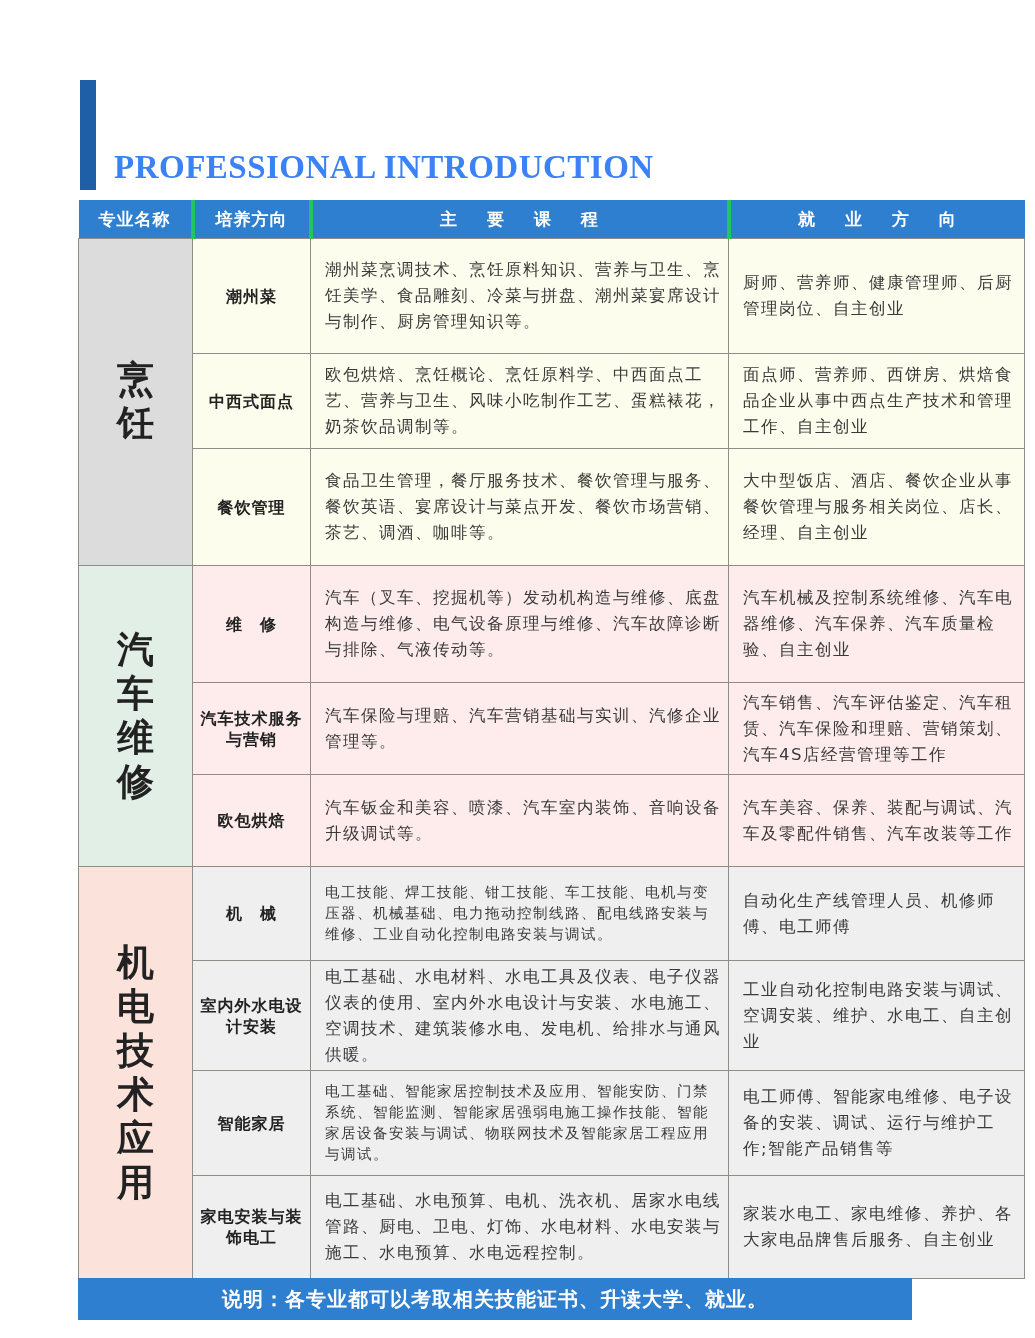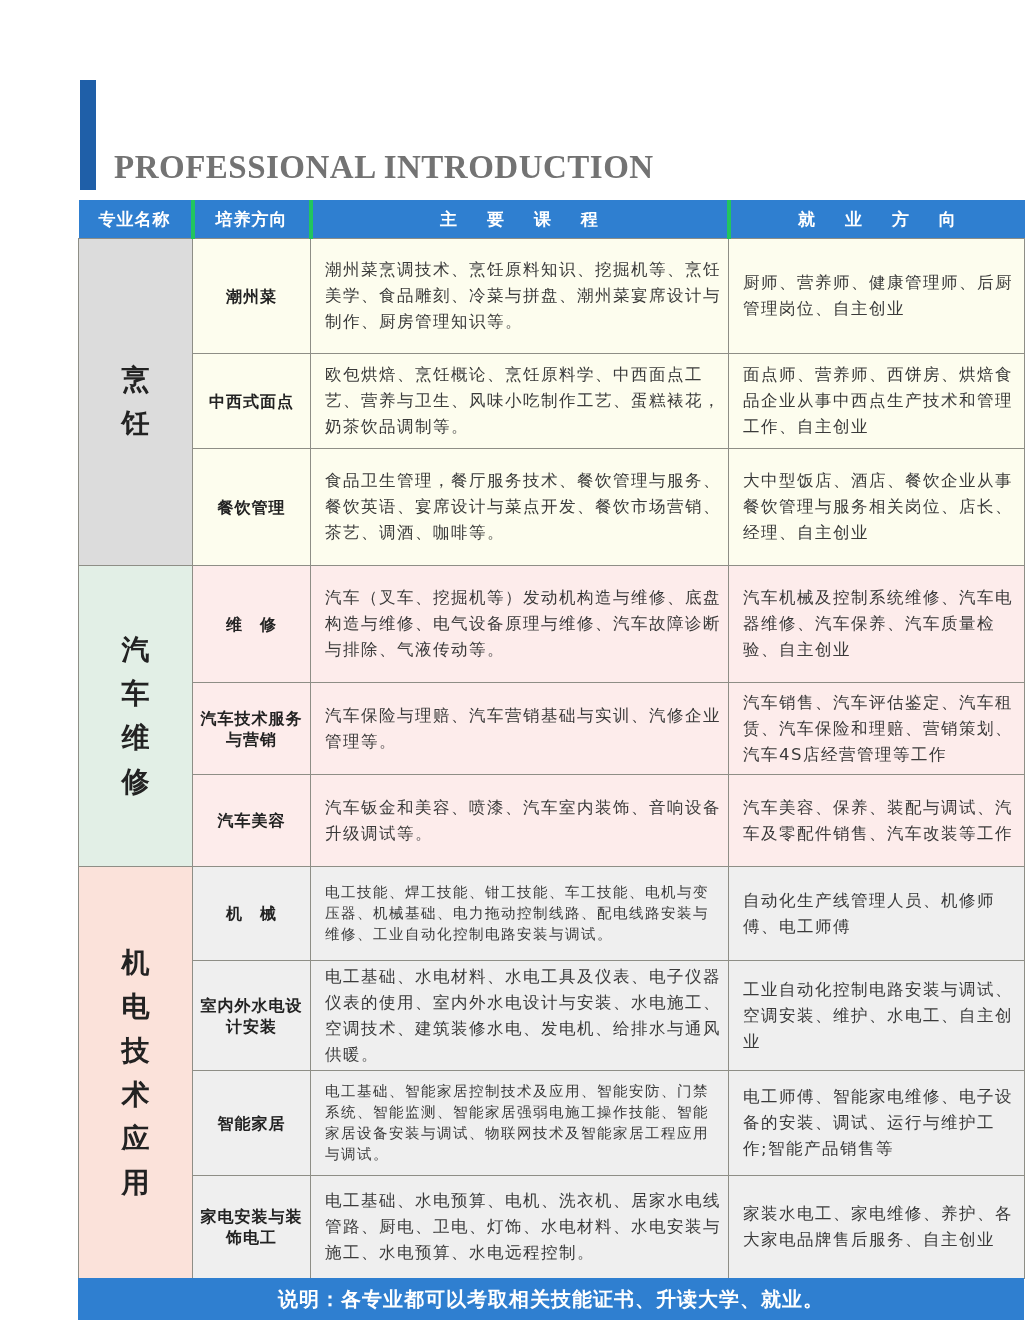--- a/index.html
+++ b/index.html
@@ -8,56 +8,56 @@
       font-family: "DejaVu Sans", "Liberation Sans", sans-serif; color: #333333;
     }
     .title-block { position: absolute; left: 80px; top: 80px; height: 110px; width: 700px; }
     .accent-bar { position: absolute; left: 0; top: 0; width: 16px; height: 110px; background: #1f5fa8; }
     .title-cn {
       position: absolute; left: 34px; top: 6px; font-family: "DejaVu Serif", "Liberation Serif", serif;
       font-weight: bold; font-size: 46px; color: #3d3d3d; letter-spacing: 2px; line-height: 56px;
     }
     .title-en {
       position: absolute; left: 34px; top: 68px; font-family: "Liberation Serif", "DejaVu Serif", serif;
-      font-weight: bold; font-size: 33px; color: #737373; line-height: 38px; letter-spacing: 0.5px;
+      font-weight: bold; font-size: 33px; color: #3b82f6; line-height: 38px; letter-spacing: 0.5px;
     }
     table.majors {
       position: absolute; left: 78px; top: 200px; width: 946px; border-collapse: collapse; table-layout: fixed;
     }
     table.majors col.c1 { width: 114px; }
     table.majors col.c2 { width: 118px; }
     table.majors col.c3 { width: 418px; }
     table.majors col.c4 { width: 296px; }
     table.majors th {
       background: #2f7fd0; color: #ffffff; font-weight: bold; font-size: 17px; height: 38px;
       border-right: 4px solid #22c55e; padding: 0; letter-spacing: 1px;
     }
     table.majors th.spaced { letter-spacing: 12px; padding-left: 11px; }
     table.majors th:last-child { border-right: none; }
     table.majors td {
       border: 1px solid #8e8e86; padding: 0 6px 0 14px; font-size: 16.5px; line-height: 26px;
       vertical-align: middle; color: #3a3a3a; letter-spacing: 1.5px;
     }
     table.majors td.major {
-      text-align: center; font-weight: bold; font-size: 28px; line-height: 44px; color: #222;
+      text-align: center; font-weight: bold; font-size: 37px; line-height: 44px; color: #222;
       padding: 0; letter-spacing: 0;
     }
     table.majors td.direction {
       text-align: center; font-weight: bold; font-size: 16px; line-height: 21px; color: #222;
       padding: 8px 4px; letter-spacing: 1px;
     }
     td.small { font-size: 14.5px !important; line-height: 21px !important; }
     .g-cook td { background: #fdfdee; }
     .g-cook td.major { background: #dcdcdc; }
     .g-auto td { background: #fdeceb; }
     .g-auto td.major { background: #e2efe6; }
     .g-mech td { background: #efefef; }
     .g-mech td.major { background: #fbe2da; }
     .footer-note {
-      position: absolute; left: 78px; top: 1278px; width: 946px; height: 42px; background: #2f7fd0;
+      position: absolute; left: 78px; top: 1278px; width: 834px; height: 42px; background: #2f7fd0;
       color: #ffffff; font-weight: bold; font-size: 20px; text-align: center; line-height: 42px; letter-spacing: 1px;
     }
     .vtext { display: inline-block; width: 1em; word-break: break-all; white-space: normal; }
   </style>
 </head>
 <body>
 
 <div class="title-block">
   <div class="accent-bar"></div>
   <div class="title-en">PROFESSIONAL INTRODUCTION</div>
@@ -76,21 +76,21 @@
       <th>培养方向</th>
       <th class="spaced">主 要 课 程</th>
       <th class="spaced">就 业 方 向</th>
     </tr>
   </thead>
   <tbody>
 
     <tr class="g-cook" style="height:115px">
       <td class="major" rowspan="3"><span class="vtext">烹饪</span></td>
       <td class="direction">潮州菜</td>
-      <td>潮州菜烹调技术、烹饪原料知识、挖掘机等、烹饪美学、食品雕刻、冷菜与拼盘、潮州菜宴席设计与制作、厨房管理知识等。</td>
+      <td>潮州菜烹调技术、烹饪原料知识、营养与卫生、烹饪美学、食品雕刻、冷菜与拼盘、潮州菜宴席设计与制作、厨房管理知识等。</td>
       <td>厨师、营养师、健康管理师、后厨管理岗位、自主创业</td>
     </tr>
     <tr class="g-cook" style="height:95px">
       <td class="direction">中西式面点</td>
       <td>欧包烘焙、烹饪概论、烹饪原料学、中西面点工艺、营养与卫生、风味小吃制作工艺、蛋糕裱花，奶茶饮品调制等。</td>
       <td>面点师、营养师、西饼房、烘焙食品企业从事中西点生产技术和管理工作、自主创业</td>
     </tr>
     <tr class="g-cook" style="height:117px">
       <td class="direction">餐饮管理</td>
       <td>食品卫生管理，餐厅服务技术、餐饮管理与服务、餐饮英语、宴席设计与菜点开发、餐饮市场营销、茶艺、调酒、咖啡等。</td>
@@ -102,21 +102,21 @@
       <td class="direction">维　修</td>
       <td>汽车（叉车、挖掘机等）发动机构造与维修、底盘构造与维修、电气设备原理与维修、汽车故障诊断与排除、气液传动等。</td>
       <td>汽车机械及控制系统维修、汽车电器维修、汽车保养、汽车质量检验、自主创业</td>
     </tr>
     <tr class="g-auto" style="height:92px">
       <td class="direction">汽车技术服务与营销</td>
       <td>汽车保险与理赔、汽车营销基础与实训、汽修企业管理等。</td>
       <td>汽车销售、汽车评估鉴定、汽车租赁、汽车保险和理赔、营销策划、汽车4S店经营管理等工作</td>
     </tr>
     <tr class="g-auto" style="height:92px">
-      <td class="direction">汽车美容</td>
+      <td class="direction">欧包烘焙</td>
       <td>汽车钣金和美容、喷漆、汽车室内装饰、音响设备升级调试等。</td>
       <td>汽车美容、保养、装配与调试、汽车及零配件销售、汽车改装等工作</td>
     </tr>
 
     <tr class="g-mech" style="height:94px">
       <td class="major" rowspan="4"><span class="vtext">机电技术应用</span></td>
       <td class="direction">机　械</td>
       <td class="small">电工技能、焊工技能、钳工技能、车工技能、电机与变压器、机械基础、电力拖动控制线路、配电线路安装与维修、工业自动化控制电路安装与调试。</td>
       <td>自动化生产线管理人员、机修师傅、电工师傅</td>
     </tr>

